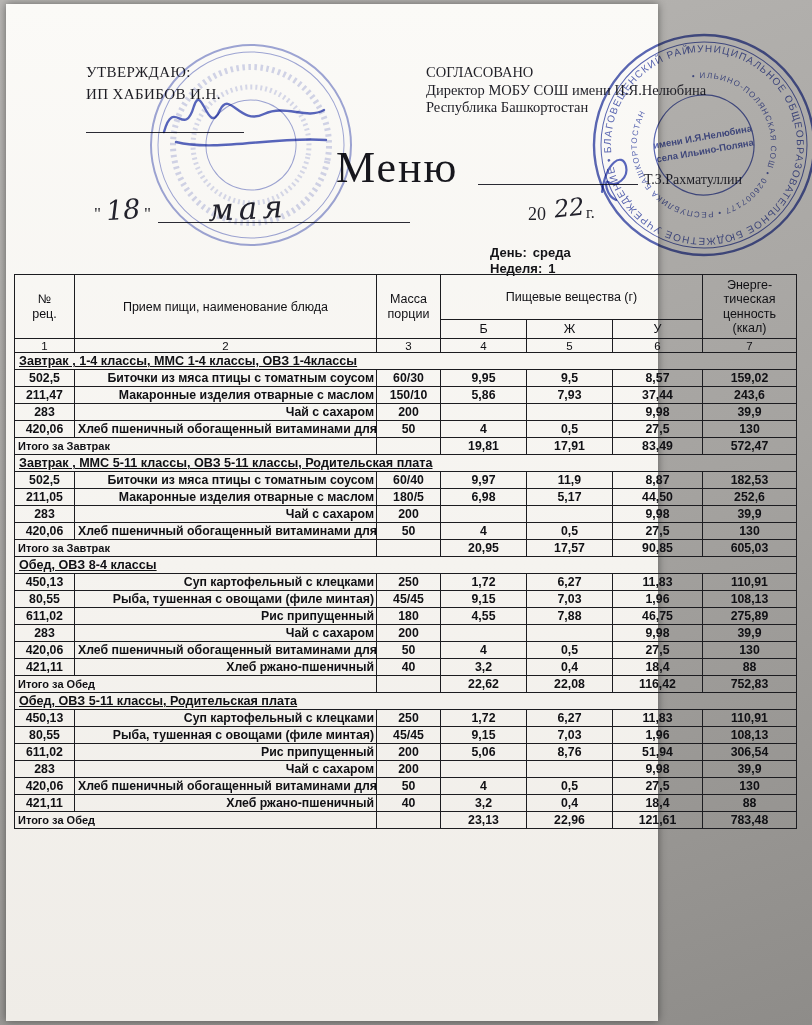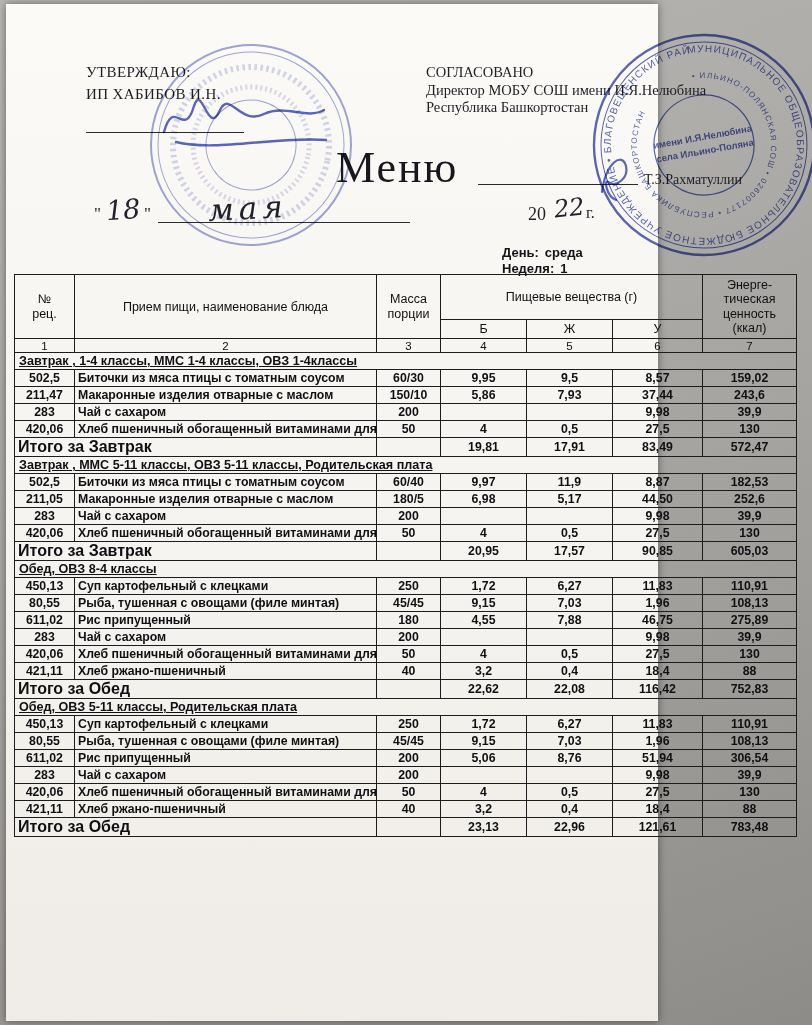--- a/index.html
+++ b/index.html
@@ -24,34 +24,34 @@
   
   .q{position:absolute;font-family:"Liberation Serif",serif;font-size:17px;color:#1f1f26;}
   .hand{font-family:"DejaVu Serif",serif;font-style:italic;color:#23232e;}
   .hand-day{position:absolute;left:100px;top:190px;font-size:27px;transform:rotate(-4deg);}
   .month-line{position:absolute;left:152px;top:218px;width:252px;border-bottom:1.6px solid #2a2a33;}
   .hand-month{position:absolute;left:202px;top:186px;font-size:31px;letter-spacing:5px;transform:rotate(-3deg);}
   .year-printed{position:absolute;left:522px;top:200px;font-family:"Liberation Serif",serif;font-size:18px;color:#1f1f26;}
   .hand-year{position:absolute;left:548px;top:190px;font-size:24px;transform:rotate(-6deg);}
   .year-suffix{position:absolute;left:580px;top:200px;font-family:"Liberation Serif",serif;font-size:16px;color:#1f1f26;}
   
-  .meta{position:absolute;left:496px;top:241px;font-size:13px;font-weight:700;color:#141418;line-height:1.2;}
+  .meta{position:absolute;left:484px;top:241px;font-size:13px;font-weight:700;color:#141418;line-height:1.2;}
   .meta span{margin-right:6px;}
   
   table.menu{position:absolute;left:8px;top:270px;width:782px;border-collapse:collapse;
              font-size:12.3px;color:#101014;table-layout:fixed;}
   table.menu th,table.menu td{border:1px solid #1c1c20;padding:0 2px;overflow:hidden;white-space:nowrap;}
   table.menu th{font-weight:400;font-size:12.5px;white-space:pre-line;text-align:center;line-height:1.15;padding:2px;}
   .hdr-main th{height:40px;vertical-align:middle;}
   .colnums td{height:13px;text-align:center;font-size:11.5px;padding:0;}
   tr.data-row td{height:16px;font-weight:700;text-align:center;}
-  tr.data-row td.name-cell{text-align:left;padding-left:3px;}
+  tr.data-row td.name-cell{text-align:right;padding-left:3px;}
   tr.section-row td{height:16px;font-weight:700;font-size:12.6px;text-align:left;padding-left:4px;text-decoration:underline;}
   tr.total-row td{height:16px;font-weight:700;text-align:center;}
-  tr.total-row td.total-label{text-align:left;padding-left:3px;font-size:16px;}
+  tr.total-row td.total-label{text-align:left;padding-left:3px;font-size:11px;}
   
   .stamp{position:absolute;mix-blend-mode:multiply;}
   .stamp-right{left:583px;top:26px;transform:rotate(-10deg);opacity:.82;}
   .stamp-left{left:140px;top:36px;transform:rotate(12deg);opacity:.5;}
   .ring-text{fill:#3646a8;letter-spacing:1.2px;}
   .stamp-center{fill:#3646a8;font-size:9.5px;font-weight:700;}
   .ink{position:absolute;mix-blend-mode:multiply;}
 </style>
 </head>
 <body>

